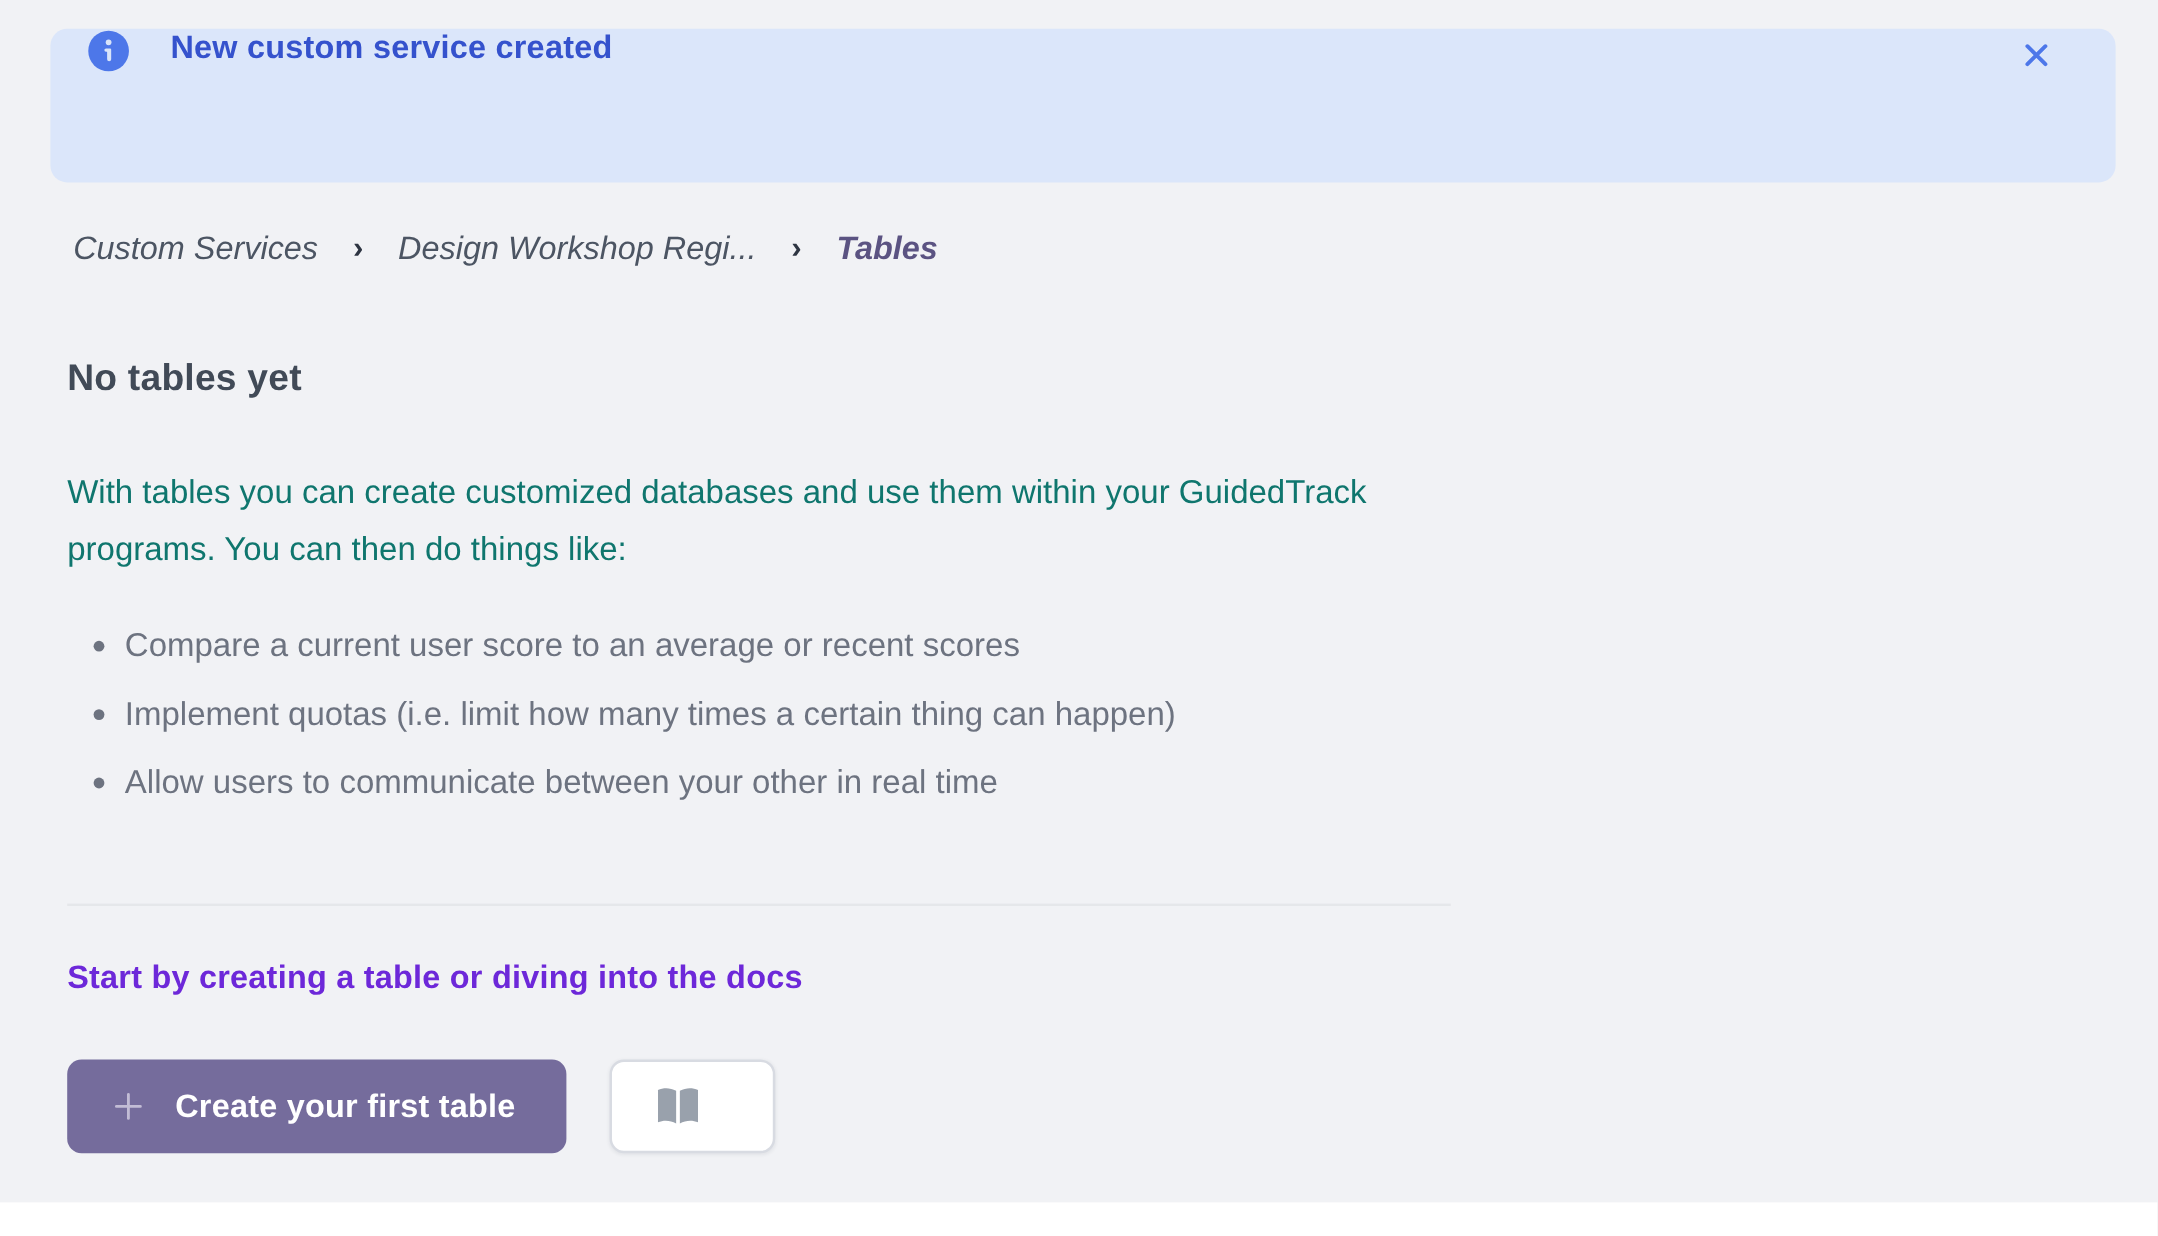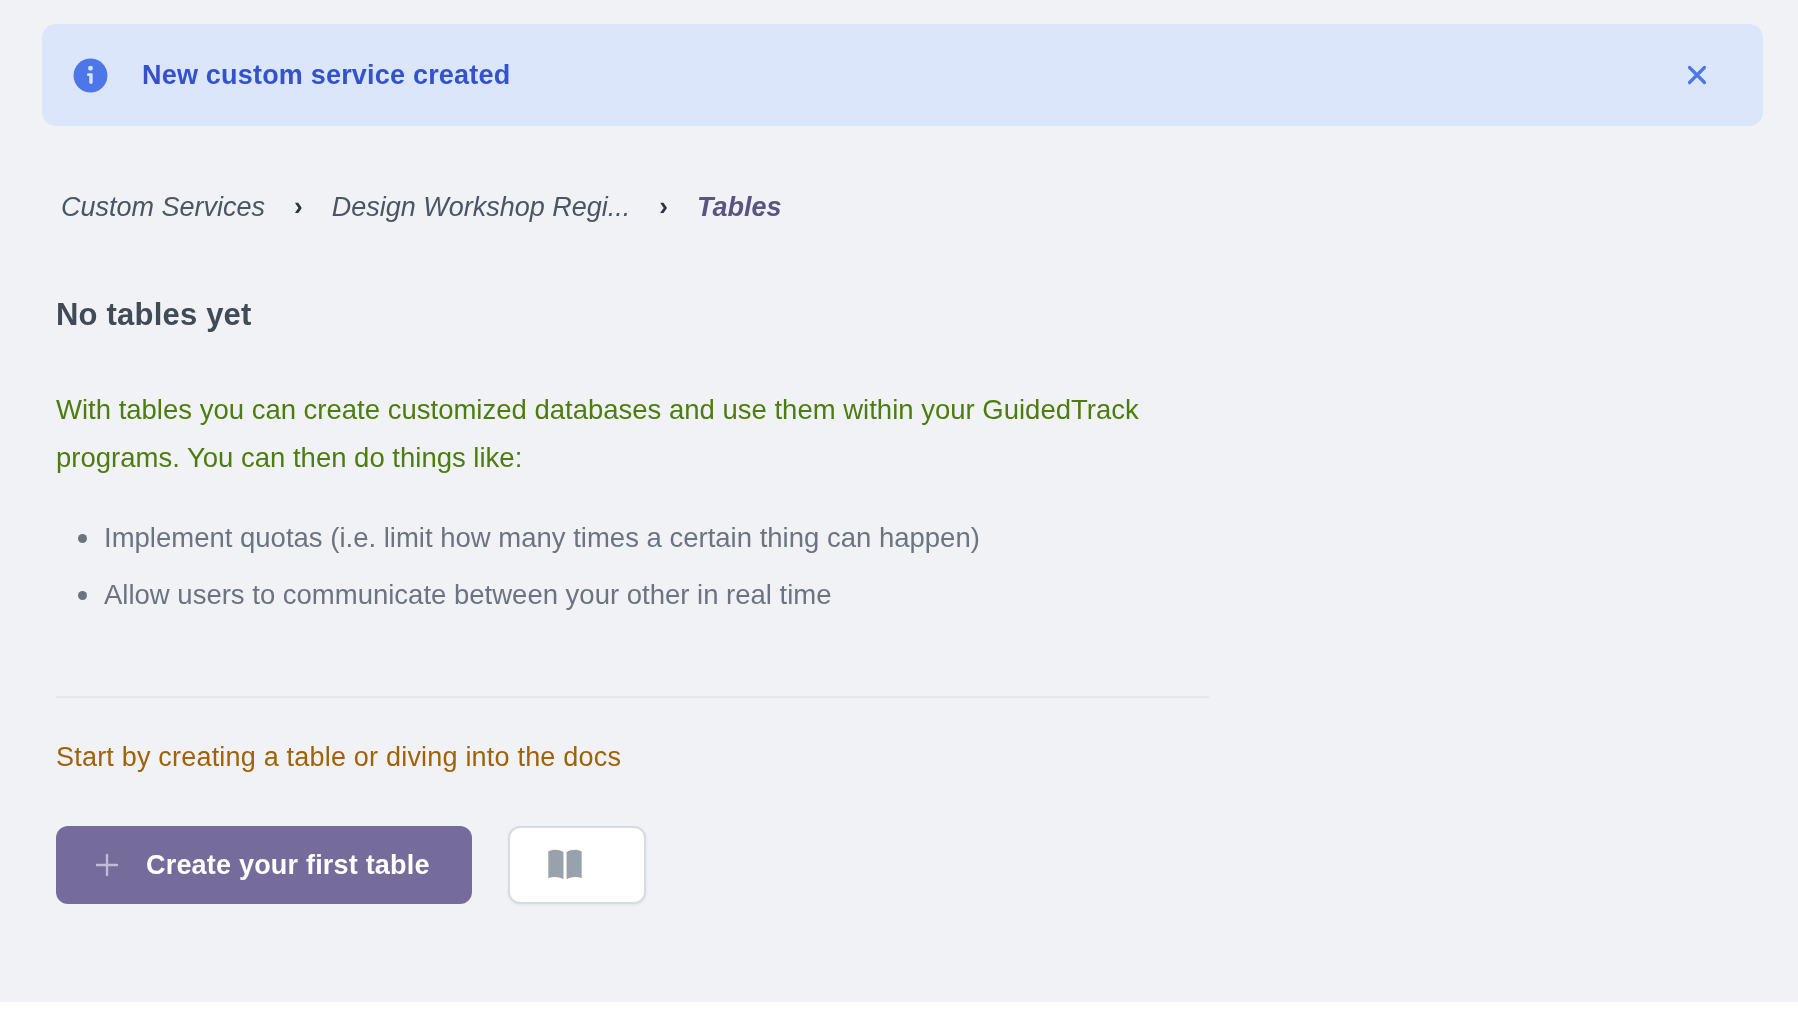--- a/index.html
+++ b/index.html
@@ -8,25 +8,24 @@
     background: #f1f2f5;
     font-family: "Liberation Sans", "DejaVu Sans", sans-serif;
     overflow: hidden;
     position: relative;
   }
 
   
   .banner {
     position: absolute;
     left: 42px; top: 24px; right: 35px;
-    height: 102px;
+    height: 128px;
     background: #dbe6fa;
     border-radius: 14px;
     display: flex;
-    align-items: center;
     padding: 0 44px 0 30px;
   }
   .banner .info-icon { width: 37px; height: 37px; flex: 0 0 auto; }
   .banner .msg {
     margin-left: 33px;
     color: #3552cd;
     font-size: 27px;
     font-weight: 700;
     letter-spacing: 0.2px;
   }
@@ -70,21 +69,21 @@
   .content h1 {
     font-size: 31px;
     font-weight: 700;
     color: #414a57;
     letter-spacing: 0.2px;
   }
   .content .desc {
     margin-top: 53px;
     font-size: 27.5px;
     line-height: 48px;
-    color: #4d7c0f;
+    color: #0f766e;
     max-width: 1160px;
   }
   .content ul {
     margin-top: 32px;
     list-style: none;
   }
   .content ul li {
     position: relative;
     padding-left: 48px;
     font-size: 27.5px;
@@ -102,22 +101,22 @@
   }
   .divider {
     margin-top: 77px;
     width: 1153px;
     height: 2px;
     background: #e5e7ea;
   }
   .cta-heading {
     margin-top: 44px;
     font-size: 27px;
-    font-weight: 400;
-    color: #a16207;
+    font-weight: 700;
+    color: #6d28d9;
     letter-spacing: 0.2px;
   }
   .btn-row {
     margin-top: 53px;
     display: flex;
     gap: 36px;
     align-items: center;
   }
   .btn {
     height: 78px;
@@ -187,20 +186,21 @@
   <span class="sep">›</span>
   <span class="crumb current">Tables</span>
 </nav>
 
 <main class="content">
   <h1>No tables yet</h1>
 
   <p class="desc">With tables you can create customized databases and use them within your GuidedTrack programs. You can then do things like:</p>
 
   <ul>
+    <li>Compare a current user score to an average or recent scores</li>
     <li>Implement quotas (i.e. limit how many times a certain thing can happen)</li>
     <li>Allow users to communicate between your other in real time</li>
   </ul>
 
   <div class="divider"></div>
 
   <h2 class="cta-heading">Start by creating a table or diving into the docs</h2>
 
   <div class="btn-row">
     <button class="btn btn-primary">

